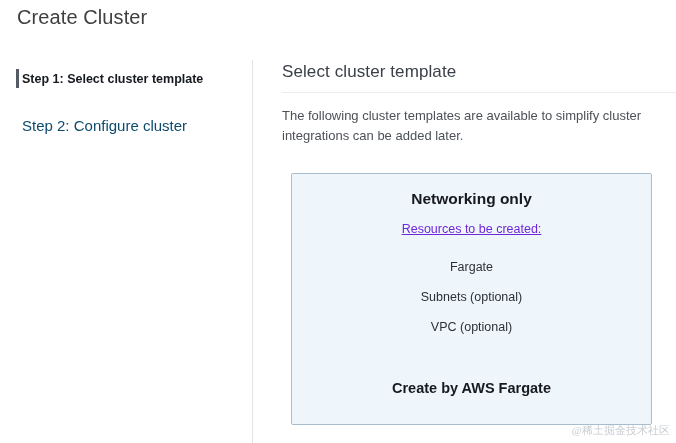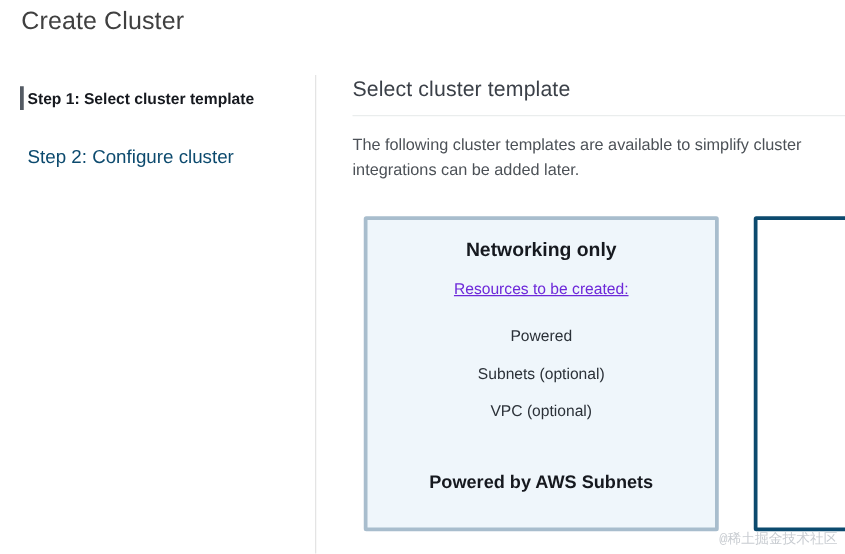--- a/index.html
+++ b/index.html
@@ -105,24 +105,24 @@
 
   
   .cards {
     position: absolute;
     left: 9px;
     top: 111px;
     display: flex;
     gap: 28px;
   }
   .card {
-    width: 284px;
+    width: 361px;
     height: 252px;
     box-sizing: border-box;
-    border: 3px solid #0c4a6e;
+    border: 1px solid #0c4a6e;
     border-radius: 2px;
     background: #ffffff;
     position: relative;
   }
   .card.selected {
     background: #eff6fb;
     border-color: #a8bdcd;
   }
   .card-title {
     position: absolute;
@@ -172,21 +172,21 @@
   }
 
   
   .watermark {
     position: absolute;
     right: 6px;
     bottom: 5px;
     font-size: 11px;
     color: #c9cdd2;
     white-space: nowrap;
-    font-family: Liberation Mono, monospace;
+    font-family: Liberation Serif, serif;
     margin-left: 29px;
   }
 </style>
 </head>
 <body>
 
 <div class="page-title">Create Cluster</div>
 
 <div class="sidebar">
 
@@ -209,25 +209,25 @@
   <div class="heading-rule"></div>
 
   <p class="section-desc">The following cluster templates are available to simplify cluster integrations can be added later.</p>
 
   <div class="cards">
 
     <div class="card selected">
       <div class="card-title">Networking only</div>
       <div class="card-subtitle">Resources to be created:</div>
       <ul class="resource-list">
-        <li class="resource-item">Powered</li>
+        <li class="resource-item">Fargate</li>
         <li class="resource-item">Subnets (optional)</li>
         <li class="resource-item">VPC (optional)</li>
       </ul>
-      <div class="card-footer">Powered by AWS Subnets</div>
+      <div class="card-footer">Create by AWS Fargate</div>
     </div>
 
     <div class="card"></div>
 
   </div>
 
 </div>
 
 <div class="watermark">@稀土掘金技术社区</div>
 

